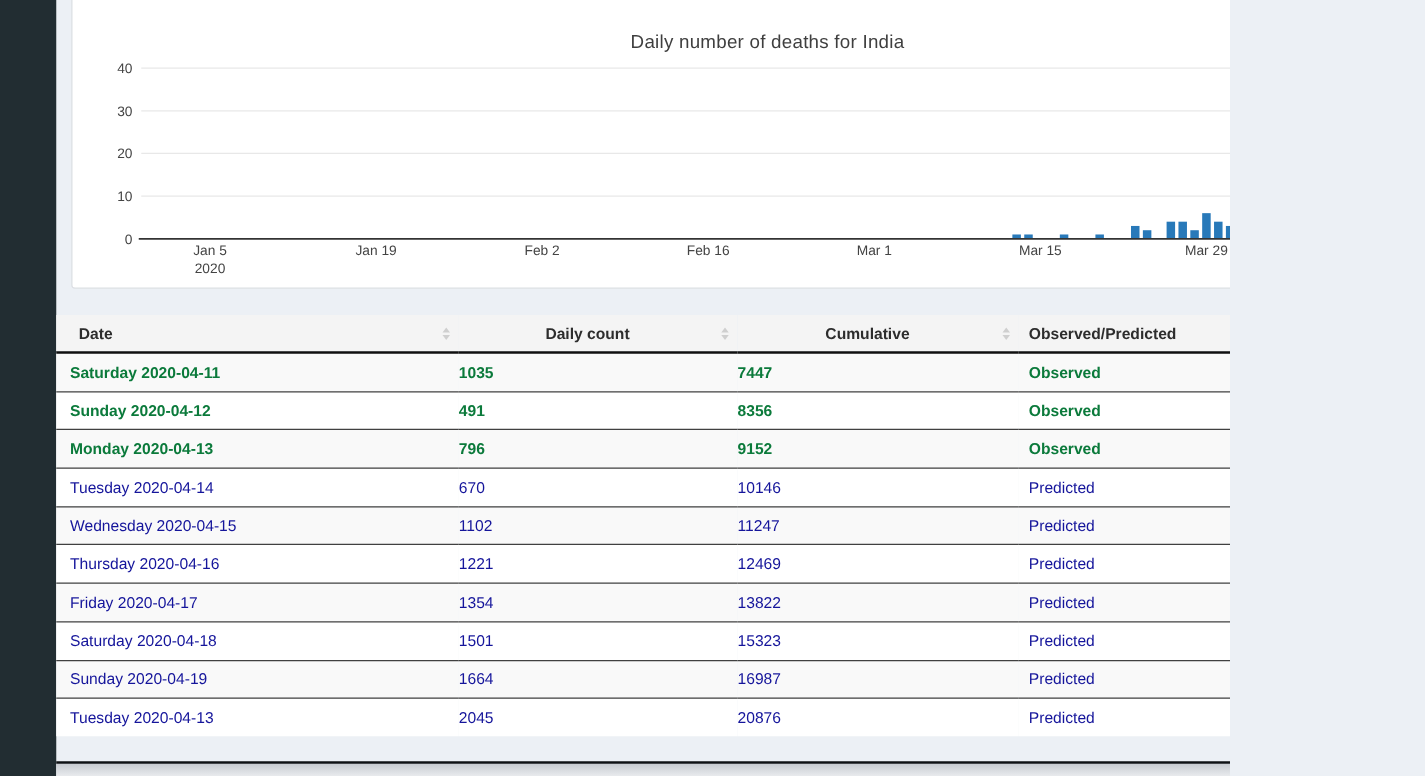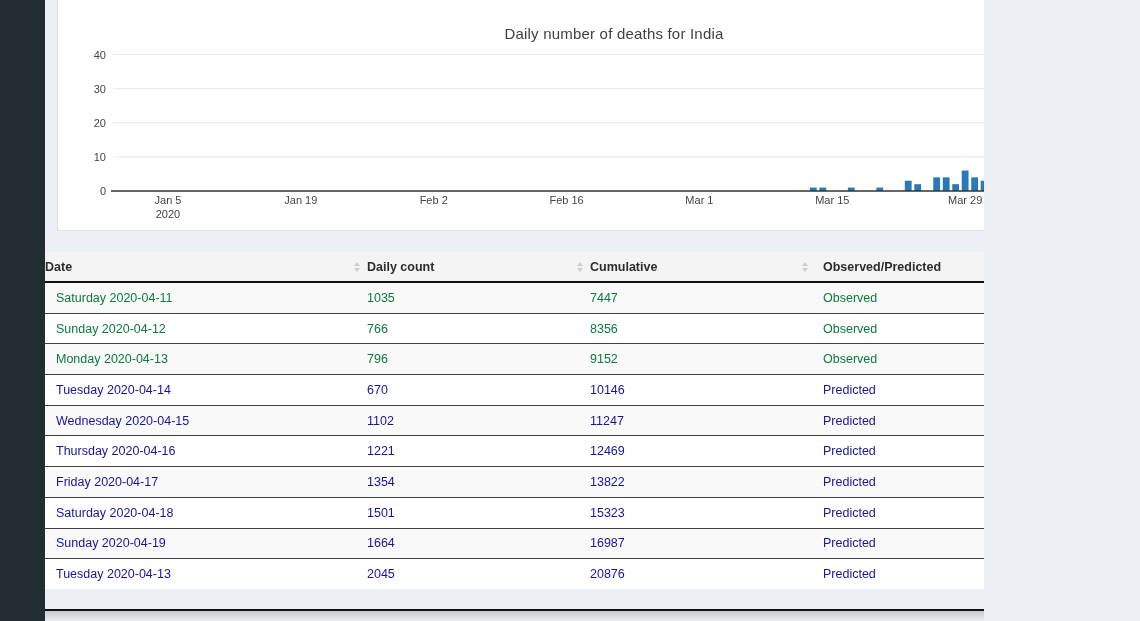--- a/index.html
+++ b/index.html
@@ -32,36 +32,36 @@
   }
   .dt col.c1{width:322px}
   .dt col.c2{width:223px}
   .dt col.c3{width:225px}
   .dt col.c4{width:325px}
   .dt thead th{
     position:relative;height:29px;background:#f4f4f4;
     font-weight:bold;color:#2d2d2d;border-bottom:2px solid #101010;
     text-align:left;padding:0;
   }
-  .dt thead th.h-date{}
-  .dt thead th.h-right{text-align:left;padding-right:17px;}
+  .dt thead th.h-date{padding-left:18px;}
+  .dt thead th.h-right{text-align:center;padding-right:17px;}
   .dt thead th.h-status{padding-left:8px;}
   .sort{position:absolute;right:7px;top:50%;transform:translateY(-50%);
         display:flex;flex-direction:column;align-items:center;row-gap:2px;}
   .sort i{display:block;width:0;height:0;border-left:3.5px solid transparent;border-right:3.5px solid transparent;}
   .sort .up{border-bottom:4px solid #cfcfcf;}
   .sort .down{border-top:4px solid #cfcfcf;}
 
   .dt tbody td{height:29.7px;padding:0;vertical-align:middle;background:#fff;}
   .dt tbody tr:nth-child(odd) td{background:#f9f9f9;}
   .dt tbody tr + tr td{border-top:1px solid #404040;}
   .dt td.d-date{padding-left:11px;}
   .dt td.d-right{text-align:left;padding-right:8px;}
   .dt td.d-status{padding-left:8px;}
-  .dt tbody tr.obs td{color:var(--observed,#0b7a3b);}
+  .dt tbody tr.obs td{color:var(--observed,#0b7a3b);font-weight:bold;}
   .dt tbody tr.pred td{color:var(--predicted,#15159b);}
 
   
   .bottom-strip{
     position:absolute;left:45px;top:609px;width:1095px;height:12px;
     box-sizing:border-box;border-top:2px solid #0f1215;
     background:linear-gradient(180deg,#c7cbd1,#e9ebee);
   }
 </style>
 </head>
@@ -162,21 +162,21 @@
     </thead>
     <tbody>
         <tr class="obs">
           <td class="d-date">Saturday 2020-04-11</td>
           <td class="d-right">1035</td>
           <td class="d-right">7447</td>
           <td class="d-status">Observed</td>
         </tr>
         <tr class="obs">
           <td class="d-date">Sunday 2020-04-12</td>
-          <td class="d-right">766</td>
+          <td class="d-right">491</td>
           <td class="d-right">8356</td>
           <td class="d-status">Observed</td>
         </tr>
         <tr class="obs">
           <td class="d-date">Monday 2020-04-13</td>
           <td class="d-right">796</td>
           <td class="d-right">9152</td>
           <td class="d-status">Observed</td>
         </tr>
         <tr class="pred">

